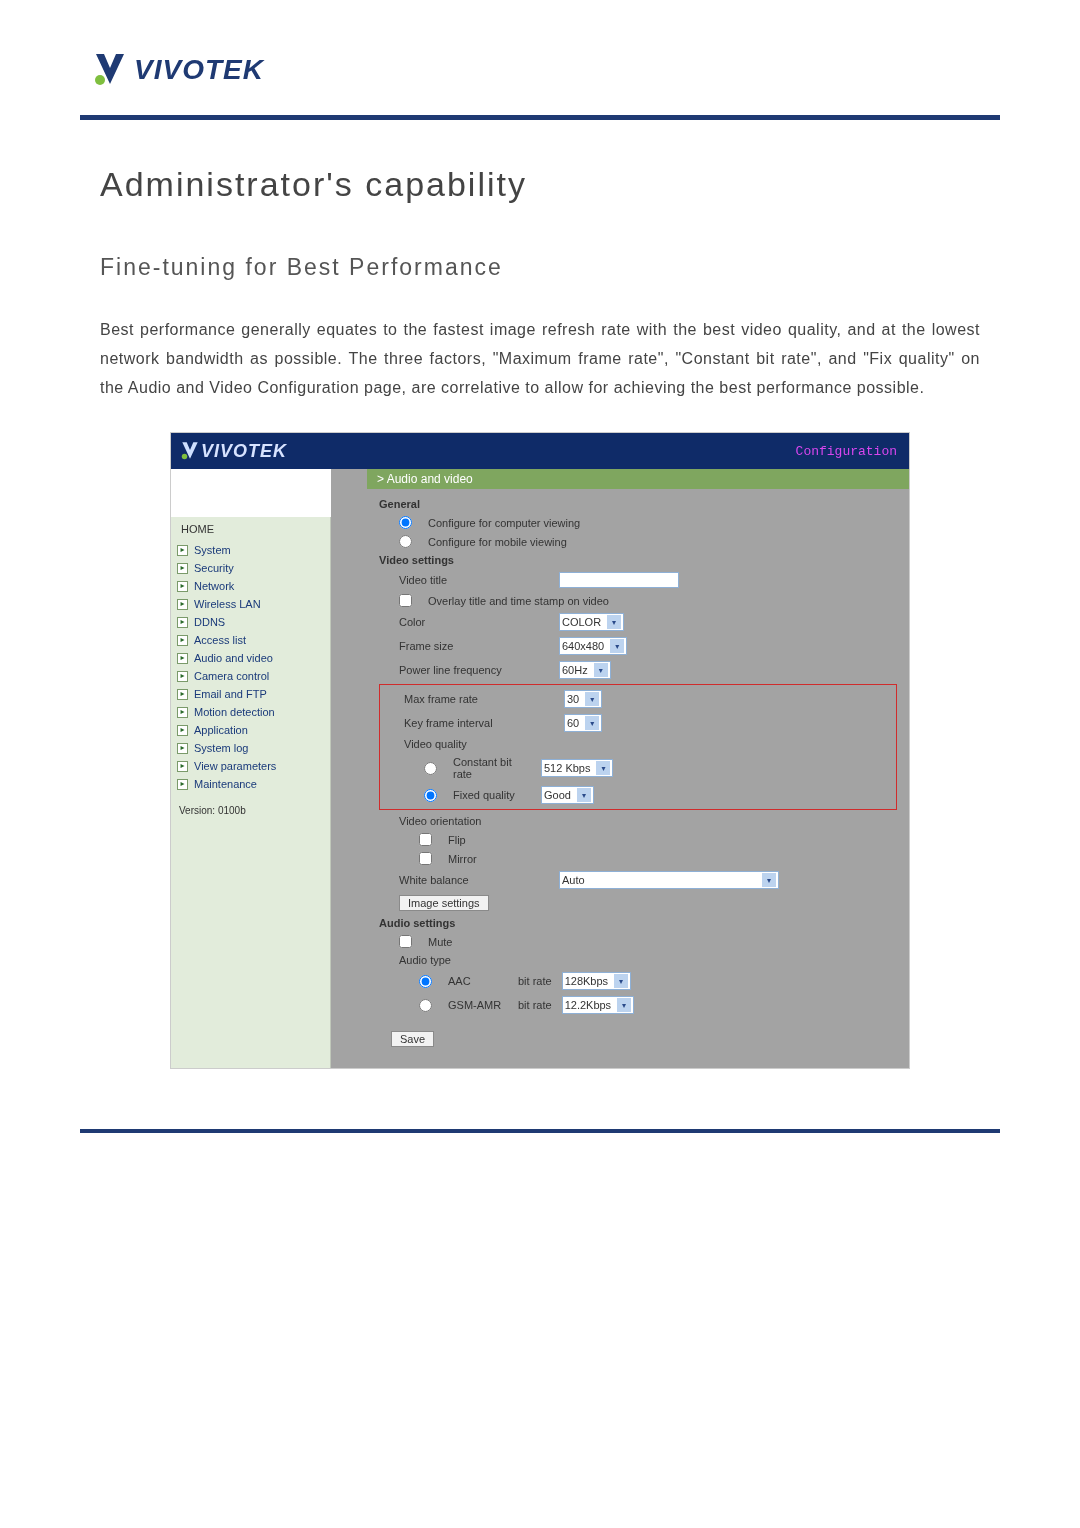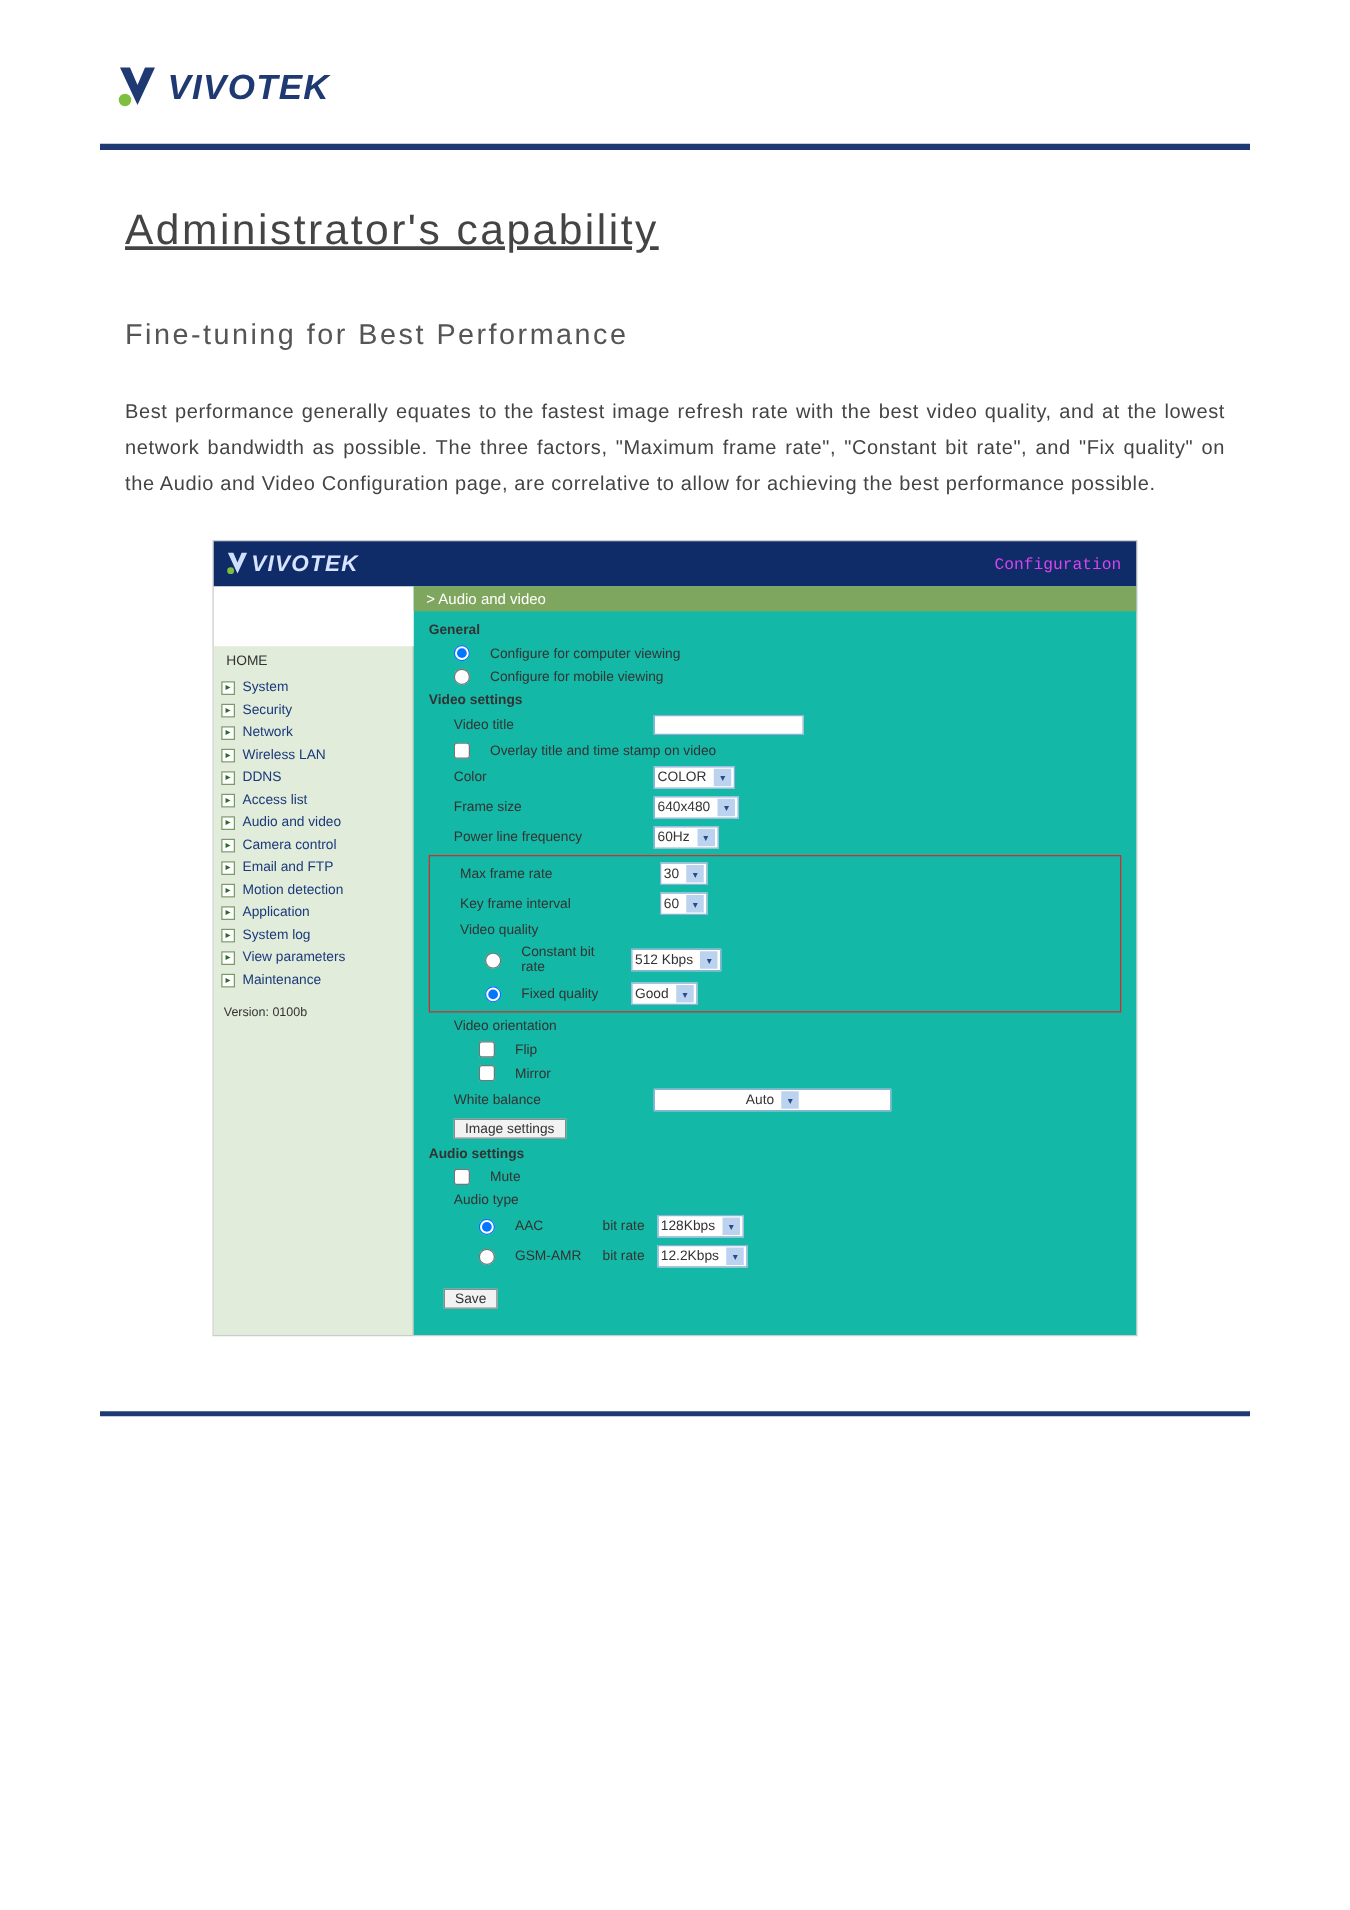--- a/index.html
+++ b/index.html
@@ -6,55 +6,55 @@
   html, body { width: 1080px; background: #ffffff; font-family: Verdana, Arial, sans-serif; color: #333; }
   .page { width: 1080px; padding: 50px 80px 40px 80px; position: relative; }
 
   
   .top-logo { display: flex; align-items: center; margin-bottom: 25px; margin-left: 10px; }
   .top-logo .mark { width: 40px; height: 40px; }
   .top-logo .word { font-family: Arial Black, Arial, sans-serif; font-weight: 900; font-size: 28px; letter-spacing: 1px; color: #1f3a73; margin-left: 4px; font-style: italic; }
 
   .rule-thick { height: 5px; background: #1f3a73; margin: 0 0 45px 0; }
 
-  h1 { font-family: Arial, sans-serif; font-size: 34px; font-weight: 400; color: #444; letter-spacing: 2px; margin-left: 20px; margin-bottom: 50px; text-decoration: underline; }
+  h1 { font-family: Arial, sans-serif; font-size: 34px; font-weight: 400; color: #444; letter-spacing: 2px; margin-left: 20px; margin-bottom: 50px; }
   h2 { font-family: Arial, sans-serif; font-size: 23px; font-weight: 400; color: #555; letter-spacing: 2px; margin-left: 20px; margin-bottom: 35px; }
 
   p.body { font-family: Verdana, Arial, sans-serif; font-size: 16px; color: #444; line-height: 1.8; text-align: justify; margin: 0 20px 30px 20px; letter-spacing: 0.5px; }
 
   
   .config-wrap { width: 740px; margin: 10px auto 0 auto; border: 1px solid #ccc; font-family: Tahoma, Arial, sans-serif; font-size: 11px; color: #333; }
   .config-header { background: #0f2b68; height: 36px; display: flex; align-items: center; justify-content: space-between; padding: 0 12px 0 8px; }
   .config-header .small-logo { display: flex; align-items: center; }
   .config-header .word2 { font-family: Arial Black, Arial, sans-serif; font-weight: 900; font-size: 18px; letter-spacing: 1px; color: #d7e3ff; font-style: italic; }
   .config-header .conf-link { color: #d946ef; font-size: 13px; font-family: Liberation Mono, monospace; }
   .config-body { display: flex; }
 
   .nav { width: 160px; background: #e2ecdb; border-right: 1px solid #c0c8ba; padding: 0; margin-top: 48px; }
   .nav .home { display: block; padding: 6px 10px; font-size: 11px; color: #333; }
   .nav-item { display: flex; align-items: center; gap: 6px; padding: 3px 8px 3px 6px; font-size: 11px; color: #1a3a7a; cursor: pointer; }
   .nav-item .arrow { width: 11px; height: 11px; border: 1px solid #7a9a6a; background: #fff; display: flex; align-items: center; justify-content: center; font-size: 8px; color: #2a6a2a; line-height: 1; }
   .nav .ver { padding: 12px 8px; font-size: 10px; color: #333; }
 
-  .panel { flex: 1; background: #14b8a6; }
+  .panel { flex: 1; background: #a3a3a3; padding-left: 36px; }
   .panel-title { background: #7fa65f; color: #fff; font-size: 12px; padding: 3px 10px; }
   .panel-inner { padding: 6px 12px 18px 12px; }
   .section-h { font-weight: bold; font-size: 11px; padding: 3px 0; }
   .row { display: flex; align-items: center; gap: 10px; padding: 3px 0 3px 20px; }
   .row.indent2 { padding-left: 40px; }
   .row .lbl { width: 150px; }
   .row .lbl2 { width: 78px; }
   .row input[type=text] { width: 120px; border: 1px solid #8eb0d6; font-size: 11px; padding: 1px 4px; }
   .row select, .sel { border: 1px solid #8eb0d6; font-size: 11px; padding: 0 2px; background: #fff; }
   .sel { display: inline-flex; align-items: center; gap: 6px; height: 18px; }
   .sel .dd { width: 14px; height: 14px; background: #bcd3ef; display: flex; align-items: center; justify-content: center; font-size: 8px; color: #2a4a8a; }
   .cb, .rb { margin-right: 6px; }
   .redbox { border: 1px solid #d02c2c; padding: 2px 4px; margin: 2px 0; }
   .btn { display: inline-block; border: 1px solid #8a8a8a; background: #f2f2f2; padding: 1px 8px; font-size: 11px; }
-  .wide-sel { width: 190px; justify-content: center; }
+  .wide-sel { width: 220px; justify-content: space-between; }
 
   .bottom-rule { height: 4px; background: #1f3a73; margin: 60px 0 18px 0; }
   .page-num { text-align: center; font-weight: bold; font-size: 14px; }
   .footer-url { text-align: right; font-size: 13px; color: #444; margin-top: 30px; padding-right: 10px; }
 
   .mark svg, .small-logo svg { display: block; }
 </style>
 </head>
 <body>
 

